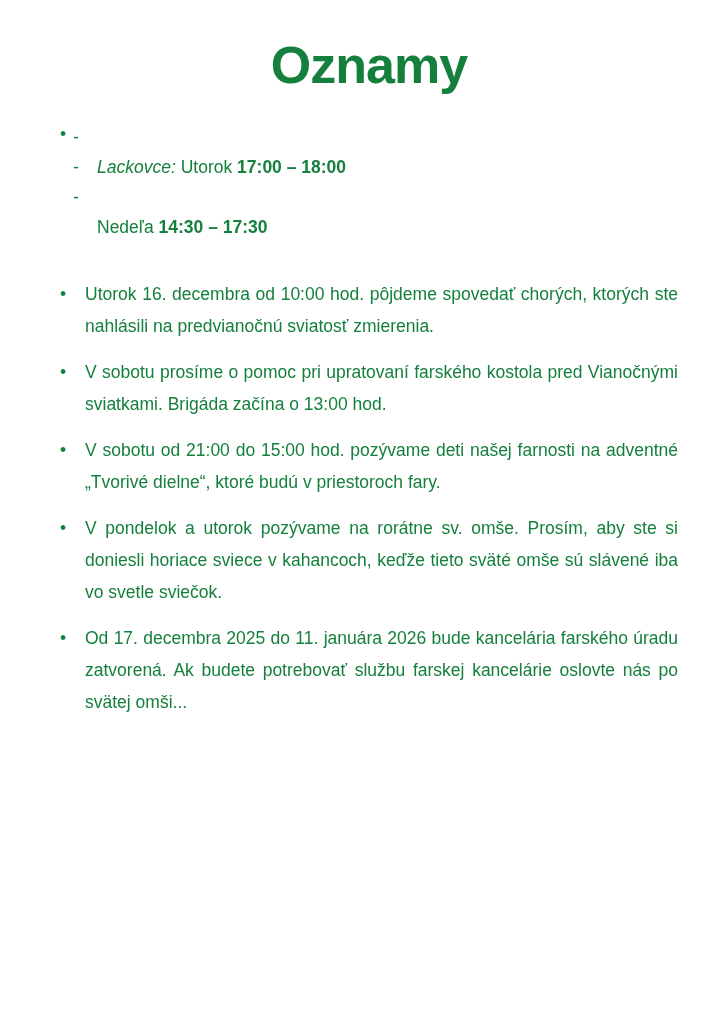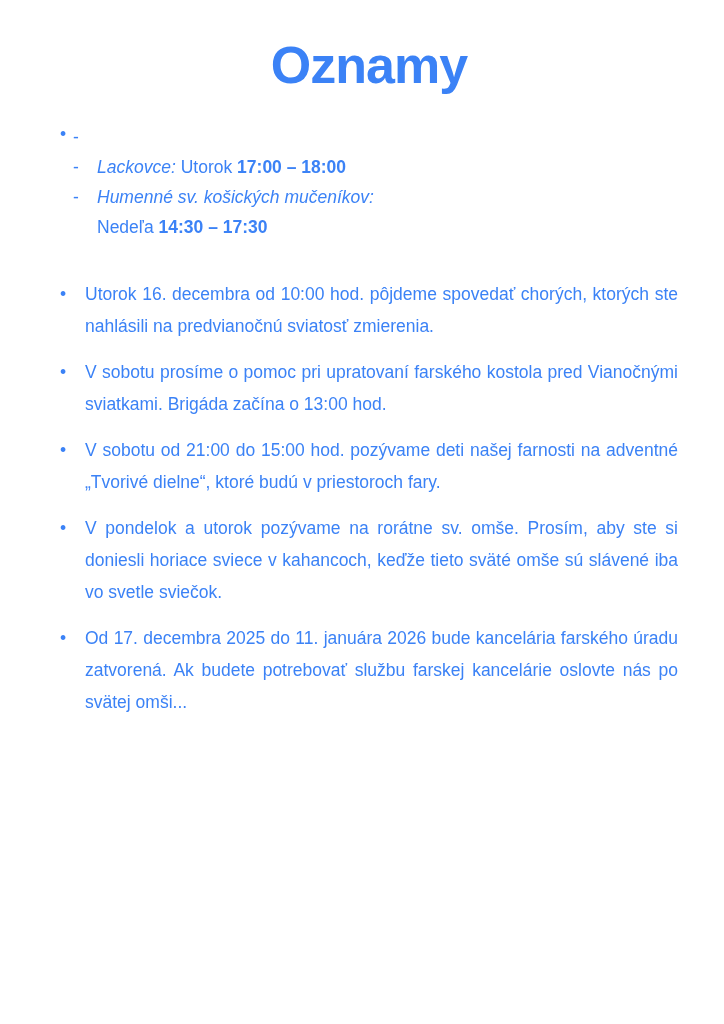--- a/index.html
+++ b/index.html
@@ -2,21 +2,21 @@
 <html><head>
 <meta charset="utf-8">
 <style>
   * { margin: 0; padding: 0; box-sizing: border-box; }
   html, body { background: #e8e8e8; }
   .page {
     width: 724px;
     height: 1024px;
     margin: 0 auto;
     background: #ffffff;
-    color: #3b82f6;
+    color: #15803d;
     font-family: "Liberation Sans", sans-serif;
     padding: 36px 46px 0 60px;
     overflow: hidden;
   }
   .title {
     text-align: center;
     font-size: 52px;
     font-weight: 700;
     line-height: 1.15;
     margin-bottom: 22px;
@@ -73,21 +73,20 @@
             <span class="dash">-</span>
           </div>
 
           <div class="subitem">
             <span class="dash">-</span>
             <p class="subtext"><em>Lackovce:</em> <span>Utorok</span> <strong>17:00 – 18:00</strong></p>
           </div>
 
           <div class="subitem">
             <span class="dash">-</span>
-            <p class="subtext"><em>Humenné sv. košických mučeníkov:</em></p>
           </div>
 
 
           <div class="subitem">
             <span class="dash"></span>
             <p class="subtext"><span>Nedeľa</span> <strong>14:30 – 17:30</strong></p>
           </div>
 
         </div>
       </div>

